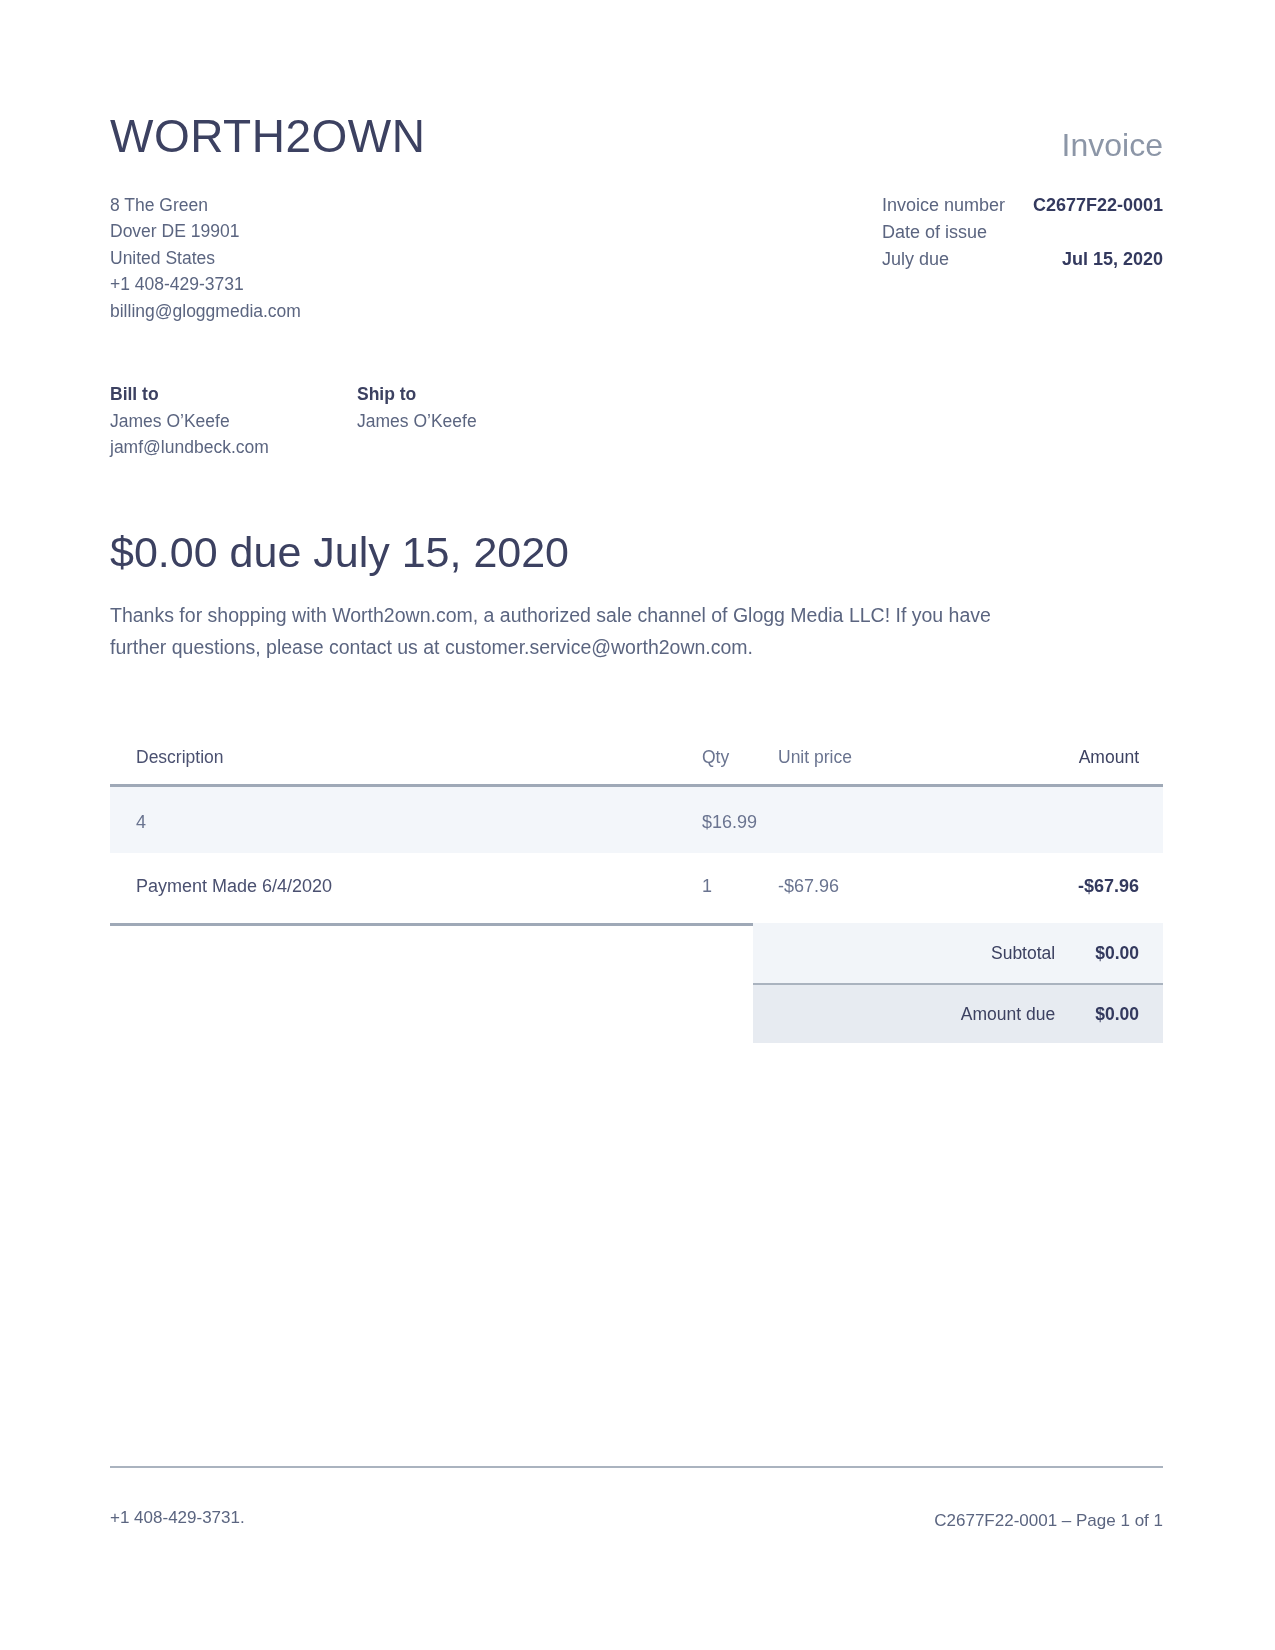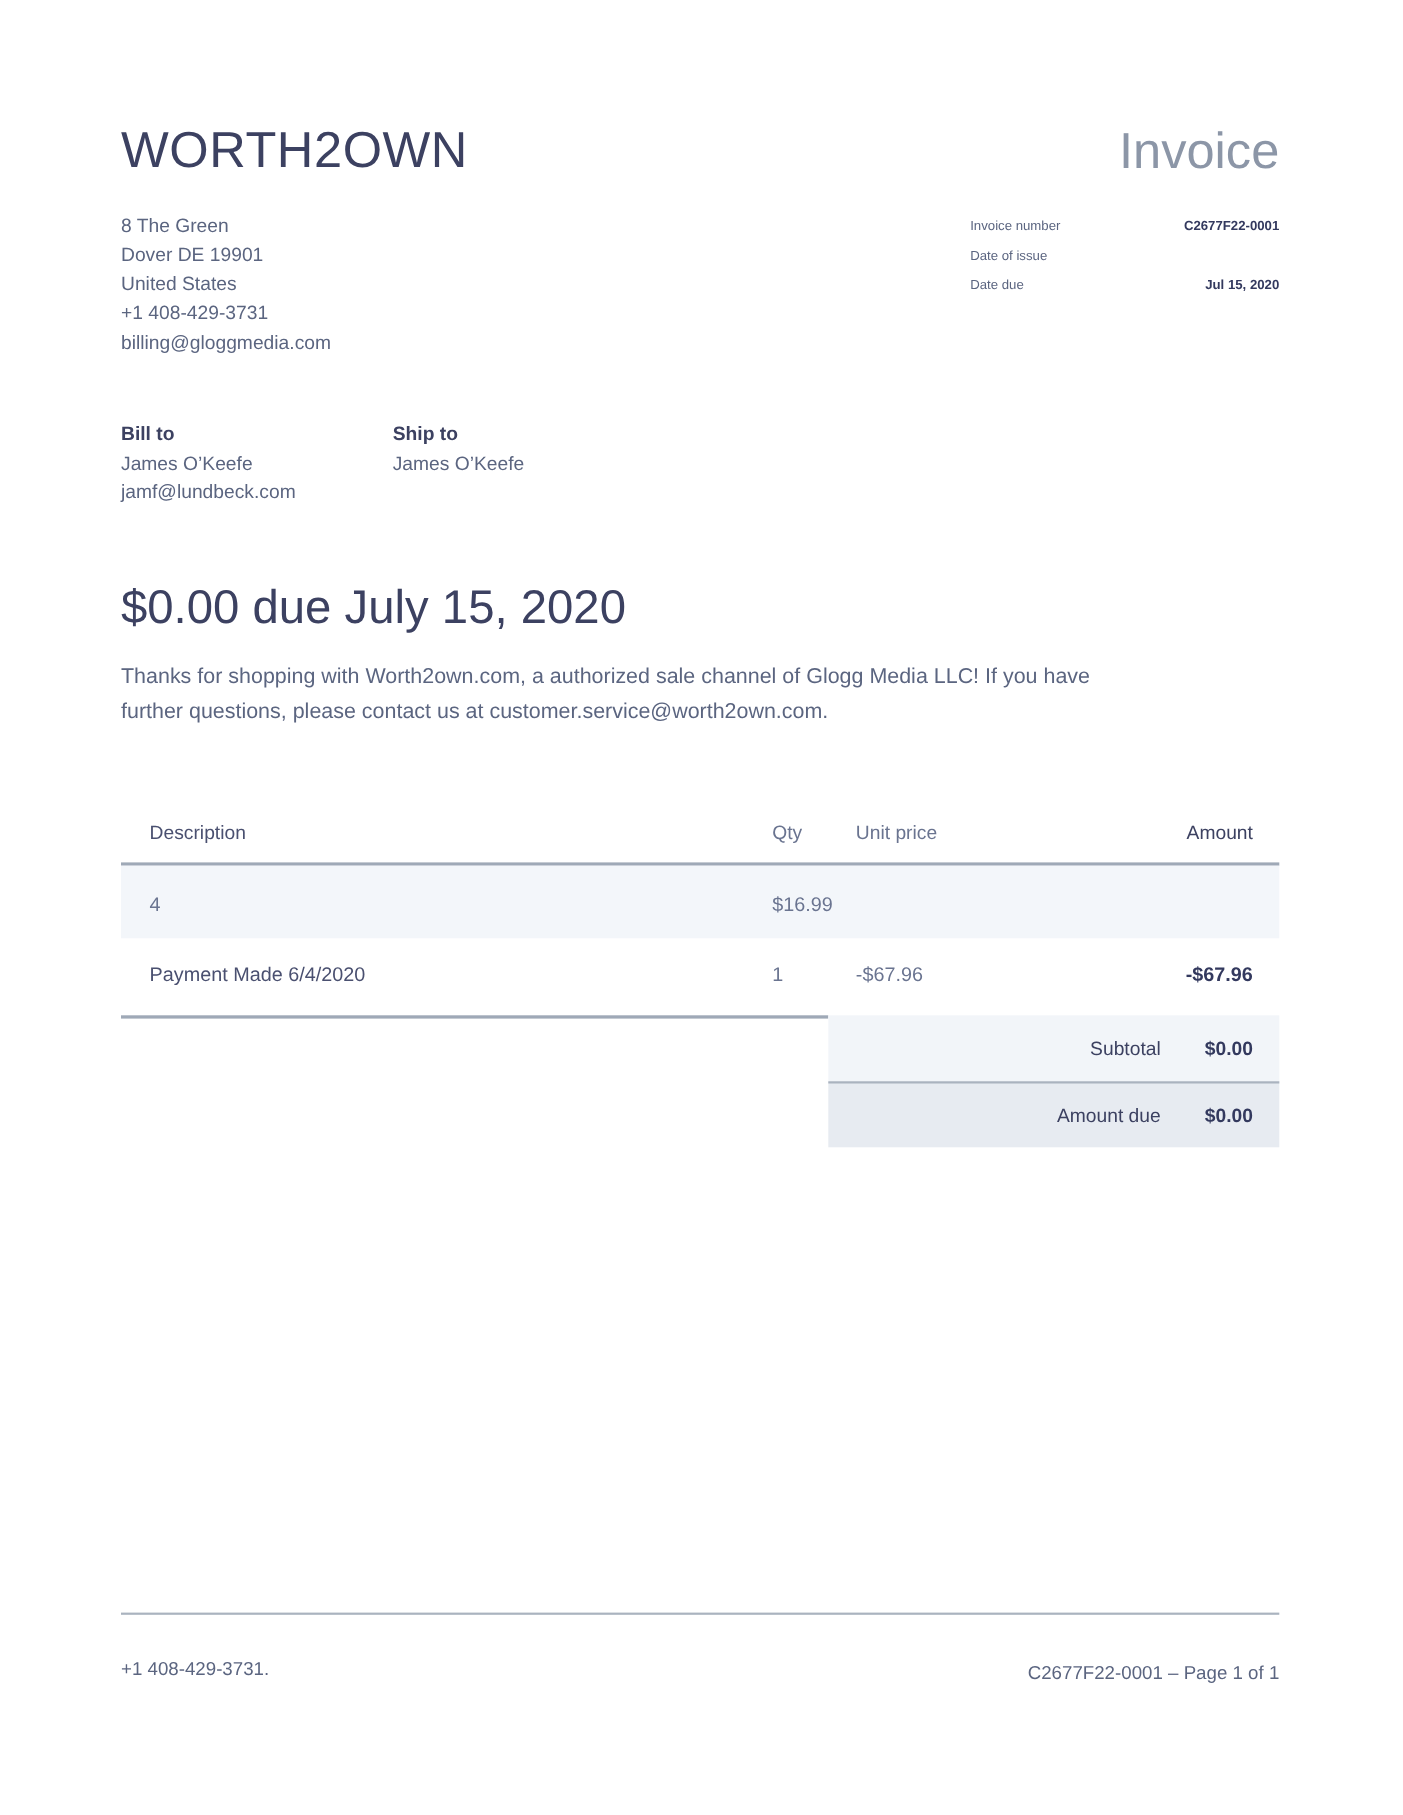--- a/index.html
+++ b/index.html
@@ -9,26 +9,26 @@
   }
   *{box-sizing:border-box;margin:0;padding:0;}
   html,body{background:#ffffff;}
   body{font-family:"Liberation Sans","DejaVu Sans",sans-serif;}
   .page{position:relative;width:1275px;height:1650px;background:#ffffff;overflow:hidden;margin:0 auto;}
   .content{position:absolute;left:110px;top:0;width:1053px;}
 
   
   .header-row{display:flex;justify-content:space-between;align-items:flex-end;margin-top:110px;}
   .logo{font-size:46px;font-weight:400;color:var(--navy);letter-spacing:0.5px;line-height:1.15;}
-  .invoice-title{font-size:46px;font-weight:400;color:var(--title-gray);line-height:1.1;}
+  .invoice-title{font-size:32px;font-weight:400;color:var(--title-gray);line-height:1.1;}
 
   
   .info-row{display:flex;justify-content:space-between;margin-top:29px;}
   .company-address{font-size:17.5px;color:var(--text-gray);line-height:26.5px;}
-  .invoice-meta{width:281px;font-size:12px;line-height:27px;}
+  .invoice-meta{width:281px;font-size:18px;line-height:27px;}
   .meta-row{display:flex;justify-content:space-between;}
   .meta-label{color:var(--text-gray);}
   .meta-value{color:var(--navy-strong);font-weight:700;text-align:right;}
 
   
   .parties-row{display:flex;margin-top:57px;}
   .party{font-size:17.5px;line-height:26.5px;}
   .party.bill{width:247px;}
   .party-label{font-weight:700;color:var(--navy);}
   .party-line{color:var(--text-gray);}
@@ -91,21 +91,21 @@
       <div class="invoice-meta">
         <div class="meta-row">
           <span class="meta-label">Invoice number</span>
           <span class="meta-value">C2677F22-0001</span>
         </div>
         <div class="meta-row">
           <span class="meta-label">Date of issue</span>
           <span class="meta-value"></span>
         </div>
         <div class="meta-row">
-          <span class="meta-label">Date due</span>
+          <span class="meta-label">July due</span>
           <span class="meta-value">Jul 15, 2020</span>
         </div>
       </div>
     </div>
 
     <div class="parties-row">
       <div class="party bill">
         <div class="party-label">Bill to</div>
         <div class="party-line">James O’Keefe</div>
         <div class="party-line">jamf@lundbeck.com</div>

